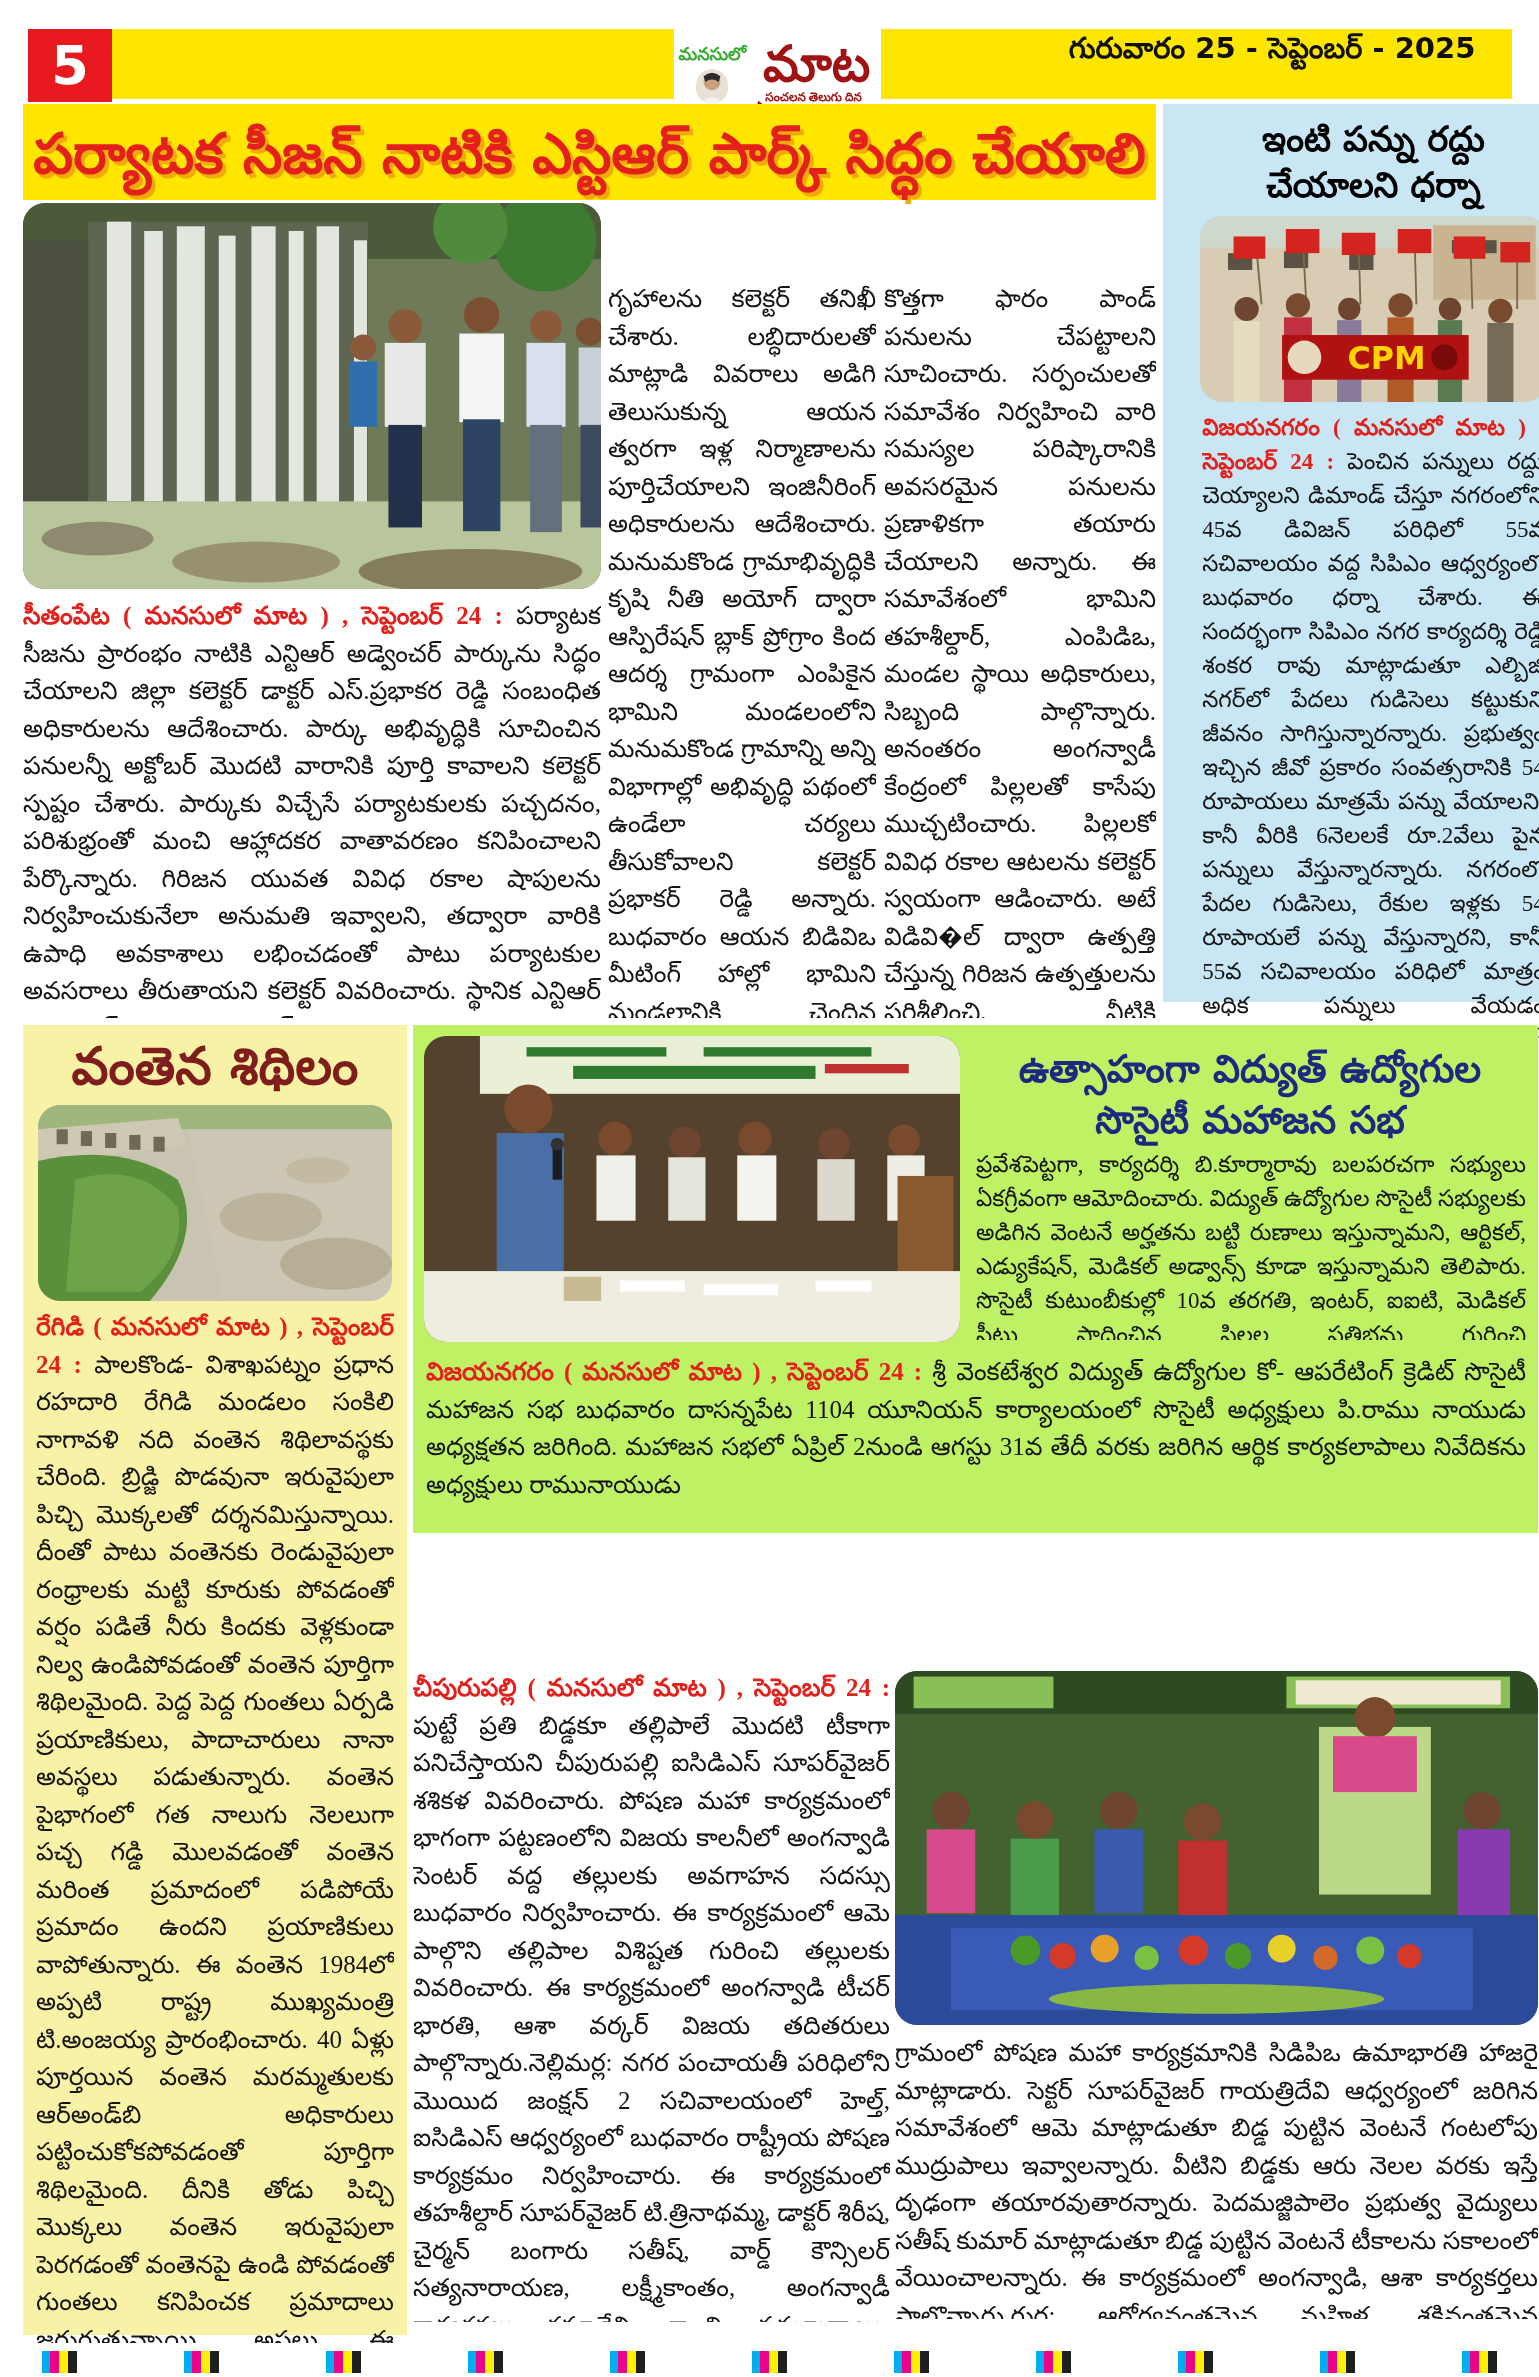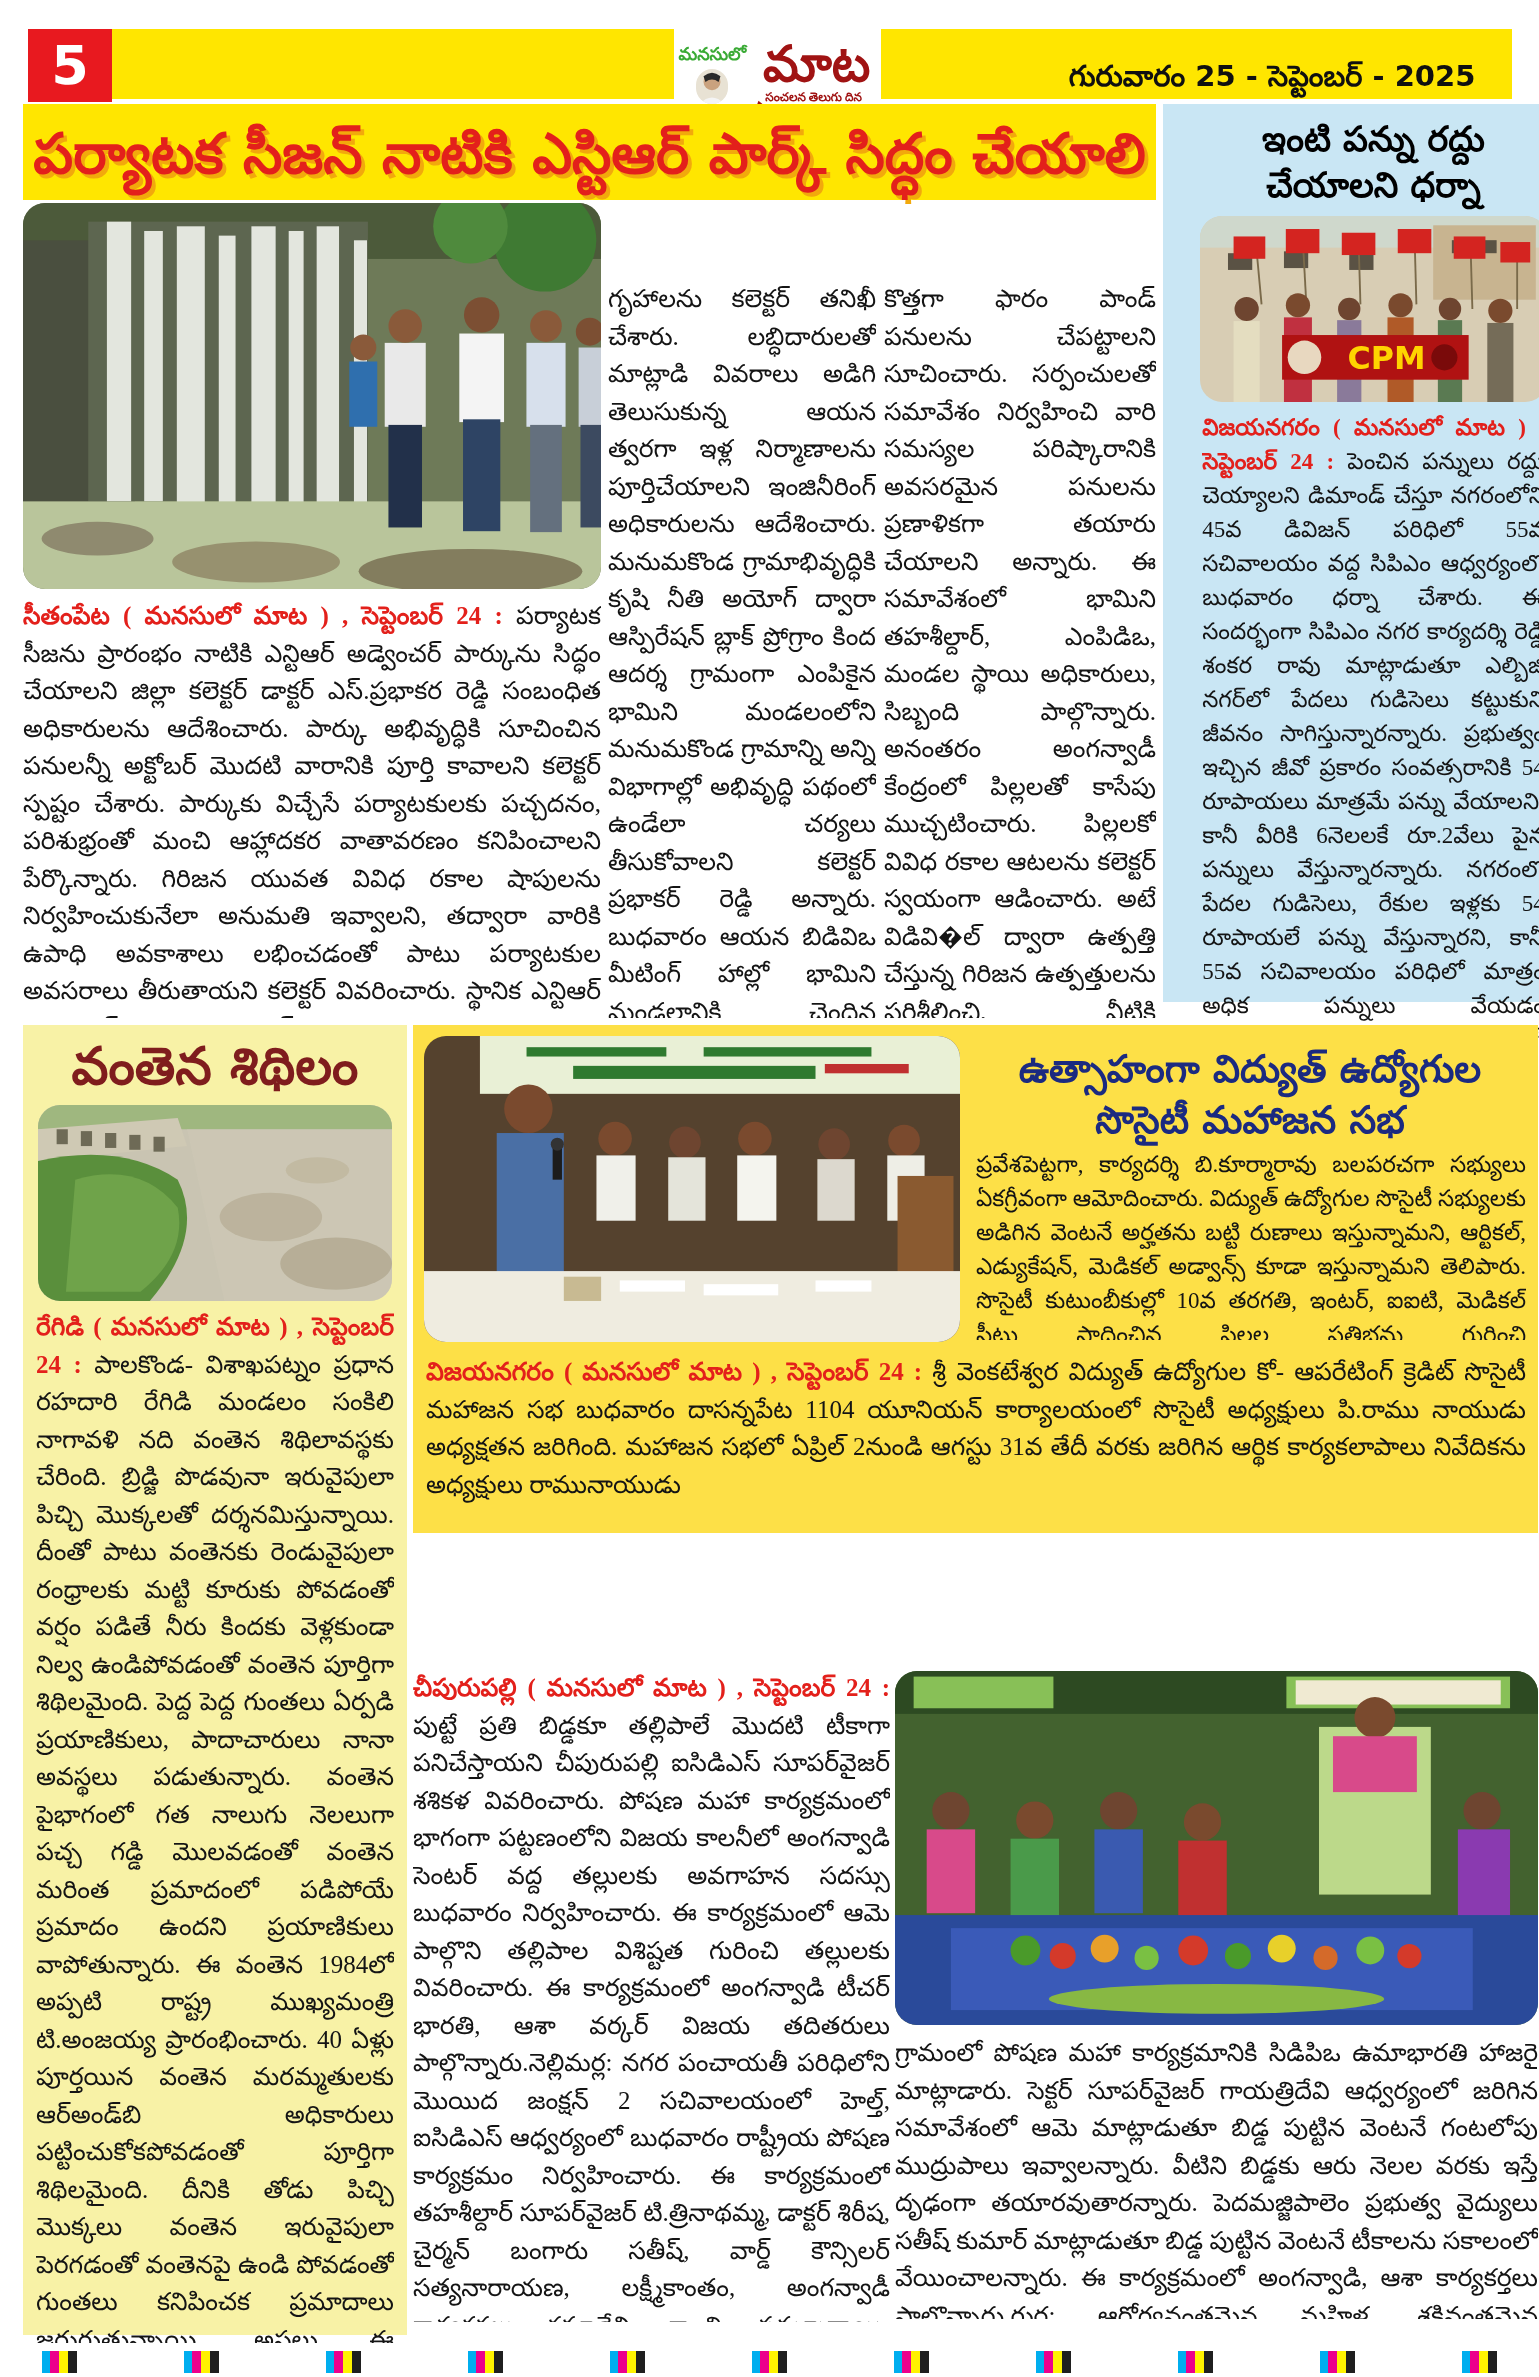--- a/index.html
+++ b/index.html
@@ -26,41 +26,41 @@
   .mh-tag{color:#a01313;font-size:12px;font-weight:bold;display:flex;align-items:center;gap:2.8px;}
   .lead-hl{background:#ffe600;display:flex;align-items:flex-end;justify-content:center;}
   .lead-hl span{color:#e3201b;font-weight:bold;font-size:56px;white-space:nowrap;
       font-family:"DejaVu Sans", sans-serif;text-shadow:3.7px 3.7px 0 #f2a90c;}
   .sidebar{background:#c9e6f4;padding-left:28px;}
   .side-hl{color:#000;font-weight:bold;font-size:35px;text-align:center;
            font-family:"DejaVu Sans", sans-serif;line-height:1.3;}
   .yellow-box{background:#f8f2a6;}
   .bridge-hl{color:#7f1d1d;font-weight:bold;font-size:52px;text-align:center;
              font-family:"DejaVu Sans", sans-serif;line-height:1.25;}
-  .pink-box{background:#fde047;}
+  .pink-box{background:#bef264;}
   .pink-hl{color:#1b2a80;font-weight:bold;font-size:38px;text-align:center;
            font-family:"DejaVu Sans", sans-serif;line-height:1.35;}
   .milk-hl{color:#2a3b8f;font-weight:bold;font-size:80px;text-align:center;white-space:nowrap;
            font-family:"DejaVu Sans", sans-serif;}
   .reg-marks{background:repeating-linear-gradient(90deg,
       #00aeef 0 8.4px,#ec008c 8.4px 17px,#fff200 17px 26px,#1f1f1f 26px 35px,
       transparent 35px 142px);}
   .pen-icon{display:inline-block;width:0;height:0;border-left:4.7px solid transparent;
       border-right:4.7px solid transparent;border-top:11.2px solid #a01313;transform:rotate(40deg);}
 </style>
 </head>
 <body>
 
 <div class="page">
 
   <div class="abs hdr-strip" style="left:28px;top:29px;width:1484px;height:70px;"></div>
   <div class="abs page-num" style="left:28px;top:29px;width:84px;height:73px;">
     <span>5</span>
   </div>
-  <div class="abs date-txt" style="left:1053px;top:45px;width:438px;height:68px;">
+  <div class="abs date-txt" style="left:1053px;top:17px;width:438px;height:68px;">
     <span>గురువారం  25 - సెప్టెంబర్ - 2025</span>
   </div>
   <div class="abs masthead" style="left:674px;top:24px;width:203px;height:110px;">
     <div class="mh-left">
       <span class="mh-top">మనసులో</span>
       <span class="photo" style="width:32px;height:35px;">
         <svg viewBox="0 0 34 38" preserveAspectRatio="none">
             <rect width="34" height="38" fill="#e8e2d4"></rect>
             <circle cx="17" cy="14" r="9" fill="#caa27e"></circle>
             <path d="M8 8 q9 -8 18 0 l-2 6 q-7 -5 -14 0 z" fill="#2a2a2a"></path>

